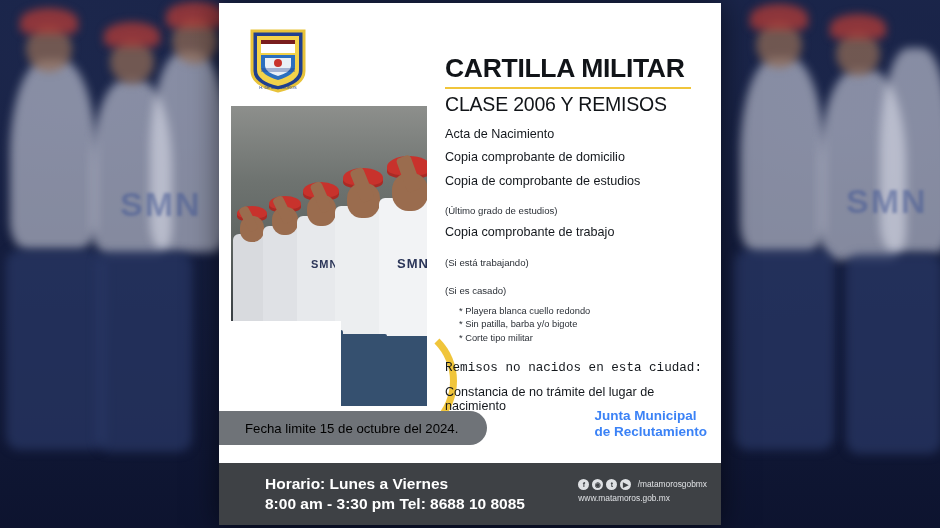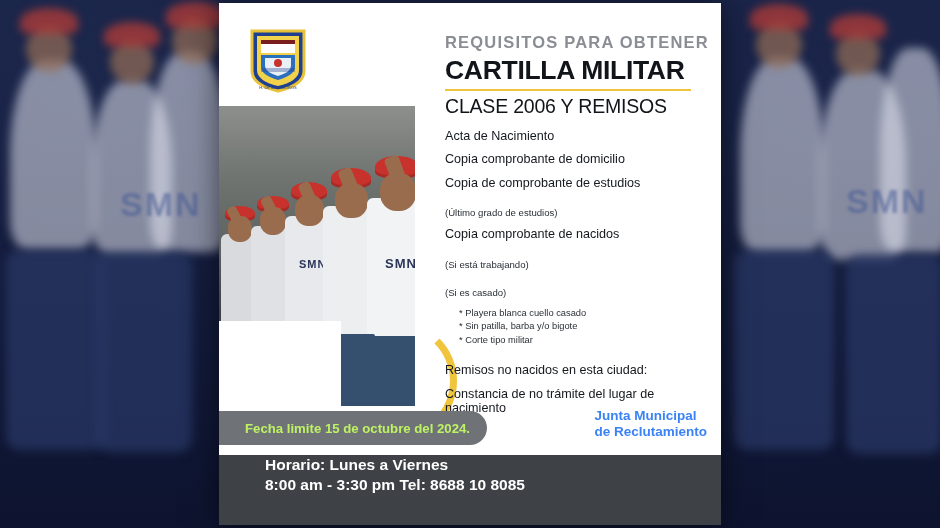--- a/index.html
+++ b/index.html
@@ -71,21 +71,21 @@
   .left-col {
     position: absolute; left: 0; top: 0;
     width: 196px; height: 100%;
   }
   .crest {
     position: absolute; left: 30px; top: 24px;
     width: 58px; height: 66px;
   }
   .photo {
     position: absolute;
-    left: 0; top: 103px;
+    left: 12px; top: 103px;
     width: 196px; height: 300px;
     overflow: hidden;
     background: #3b82f6;
   }
   .photo .ph-bg {
     position: absolute; inset: 0;
     background:
       linear-gradient(180deg, #8d8f8c 0%, #6e7370 25%, #5f6562 45%, #3b4145 70%, #2a2f33 100%);
   }
   .photo .row-figs { position: absolute; inset: 0; }
@@ -144,21 +144,21 @@
     color: #8a8d93;
     font-size: 16.5px;
     letter-spacing: 1.2px;
     font-weight: bold;
   }
   .title {
     color: #111418;
     font-size: 26.5px;
     font-weight: bold;
     letter-spacing: -0.3px;
-    margin-top: 3px;
+    margin-top: 20px;
   }
   .rule {
     width: 246px; height: 2px;
     background: #f0c53b;
     margin: 3px 0 4px 0;
   }
   .subtitle {
     color: #111418;
     font-size: 19.5px;
     font-weight: normal;
@@ -196,36 +196,36 @@
     line-height: 1.2;
   }
 
   
   .deadline {
     position: absolute;
     left: 0; top: 408px;
     width: 268px; height: 34px;
     background: #6f7378;
     border-radius: 0 18px 18px 0;
-    color: #bef264;
+    color: #000000;
     font-size: 13.2px;
-    font-weight: bold;
+    font-weight: normal;
     display: flex;
     align-items: center;
     padding-left: 26px;
   }
 
   
   .footer {
     position: absolute;
     left: 0; bottom: 0;
-    width: 502px; height: 70px;
+    width: 502px; height: 62px;
     background: #3e4145;
     display: flex;
-    align-items: flex-start;
+    align-items: center;
   }
   .footer-left {
     color: #fff;
     font-size: 15.5px;
     font-weight: bold;
     line-height: 1.28;
     padding-left: 46px;
   }
   .footer-right {
     position: absolute;
@@ -337,21 +337,20 @@
           <div class="pf-jean" style="left:106px; top:228px; width:50px; height:72px;"></div>
           <div class="pf-jean" style="left:150px; top:230px; width:54px; height:70px;"></div>
         </div>
       </div>
 
       <div class="curve-mask"></div>
       <div class="curve"></div>
     </div>
 
     <div class="right-col">
-      <div class="kicker">REQUISITOS PARA OBTENER</div>
       <div class="title">CARTILLA MILITAR</div>
       <div class="rule"></div>
       <div class="subtitle">CLASE 2006 Y REMISOS</div>
 
       <div class="req-list">
 
         <div class="req">
           <span>Acta de Nacimiento</span>
         </div>
 
@@ -359,37 +358,37 @@
           <span>Copia comprobante de domicilio</span>
         </div>
 
 
         <div class="req">
           <span>Copia de comprobante de estudios</span>
           <span class="note">(Último grado de estudios)</span>
         </div>
 
         <div class="req">
-          <span>Copia comprobante de nacidos</span>
+          <span>Copia comprobante de trabajo</span>
           <span class="note">(Si está trabajando)</span>
         </div>
 
         <div class="req">
           <span class="note">(Si es casado)</span>
         </div>
 
         <div class="req">
           <div class="bullets">
-            <div>* Playera blanca cuello casado</div>
+            <div>* Playera blanca cuello redondo</div>
             <div>* Sin patilla, barba y/o bigote</div>
             <div>* Corte tipo militar</div>
           </div>
         </div>
 
-        <div class="req" style="margin-top:16px;">
+        <div class="req" style="margin-top:16px;font-family:Liberation Mono, monospace;">
           <span>Remisos no nacidos en esta ciudad:</span>
         </div>
 
         <div class="req">
           <span>Constancia de no trámite del lugar de nacimiento</span>
         </div>
 
       </div>
     </div>
 
@@ -400,16 +399,28 @@
     <div class="junta">
       <div>Junta Municipal</div>
       <div>de Reclutamiento</div>
     </div>
 
     <div class="footer">
       <div class="footer-left">
         <div>Horario: Lunes a Viernes</div>
         <div>8:00 am - 3:30 pm Tel: 8688 10 8085</div>
       </div>
+      <div class="footer-right">
+        <div>
+          <span class="soc">
+            <span>f</span>
+            <span>◉</span>
+            <span>t</span>
+            <span>▶</span>
+          </span>
+          <span>/matamorosgobmx</span>
+        </div>
+        <div>www.matamoros.gob.mx</div>
+      </div>
     </div>
 
   </div>
 </div>
 
 </body></html>

